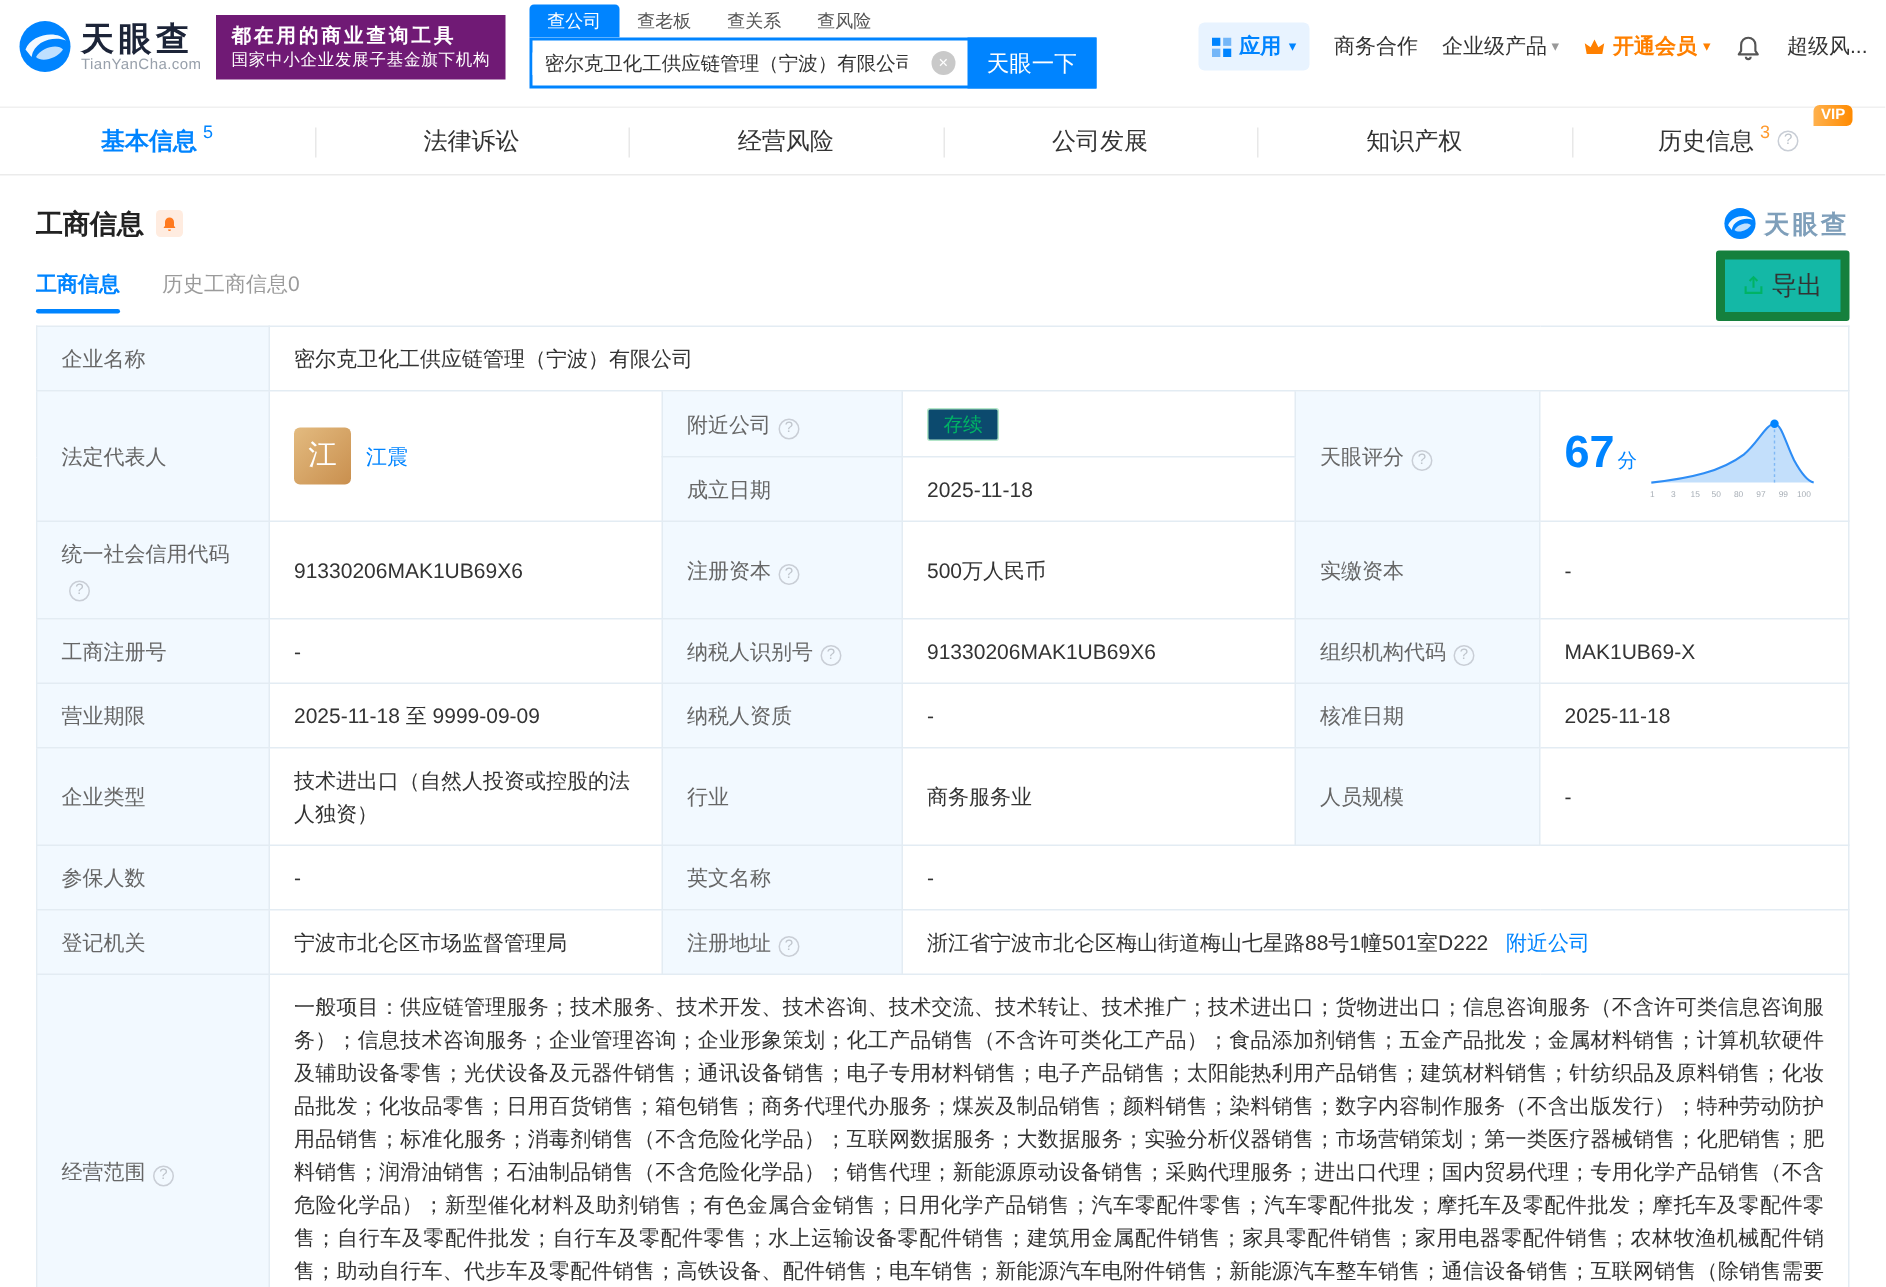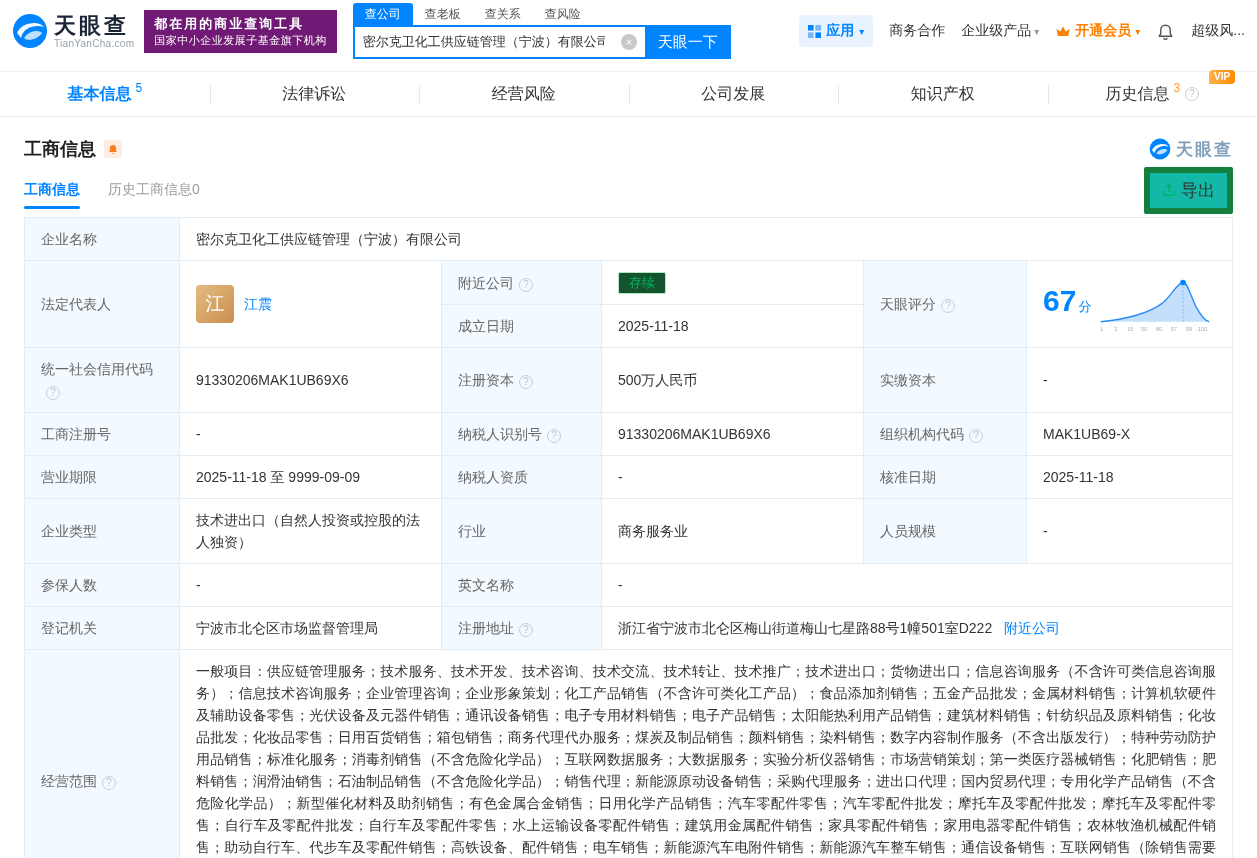--- a/index.html
+++ b/index.html
@@ -58,21 +58,21 @@
   .subtab.muted { color:#9b9b9b; }
   .export-btn { margin-left:auto; display:flex; align-items:center; gap:5px; border:6px solid #15803d; border-radius:2px; background:#14b8a6; padding:6px 12px; font-size:17px; color:#333; cursor:pointer; font-family:inherit; }
   
   .info-table { width:1209px; margin:6px 24px 16px; border-collapse:collapse; table-layout:fixed; }
   .info-table td { border:1px solid #e3ecf3; padding:10px 16px; font-size:14px; line-height:22px; vertical-align:middle; word-break:break-all; }
   td.lbl { background:#f2f9ff; color:#666; }
   td.val { background:#fff; color:#333; }
   .blue-link { color:#0084ff; cursor:pointer; text-decoration:none; }
   .rep-cell { display:flex; align-items:center; gap:10px; }
   .avatar { width:38px; height:38px; border-radius:4px; background:linear-gradient(135deg,#e3bb80,#c98f4e); color:#fff; font-size:19px; display:flex; align-items:center; justify-content:center; flex:none; }
-  .status-badge { display:inline-block; background:#14532d; border:1px solid #b2e5c8; color:#00b365; font-size:13px; line-height:18px; padding:1px 10px; border-radius:2px;text-align:right; }
+  .status-badge { display:inline-block; background:#0c4a6e; border:1px solid #b2e5c8; color:#00b365; font-size:13px; line-height:18px; padding:1px 10px; border-radius:2px;text-align:right; }
   .score-wrap { display:flex; align-items:center; gap:8px; color:#0084ff; }
   .score-num { font-weight:bold; white-space:nowrap; }
   .score-num .n { font-size:30px; }
   .score-num .u { font-size:13px; margin-left:2px; font-weight:normal; }
   .scope-cell { line-height:24px; text-align:justify; }
 </style>
 </head>
 <body>
 
 <header class="topbar">

